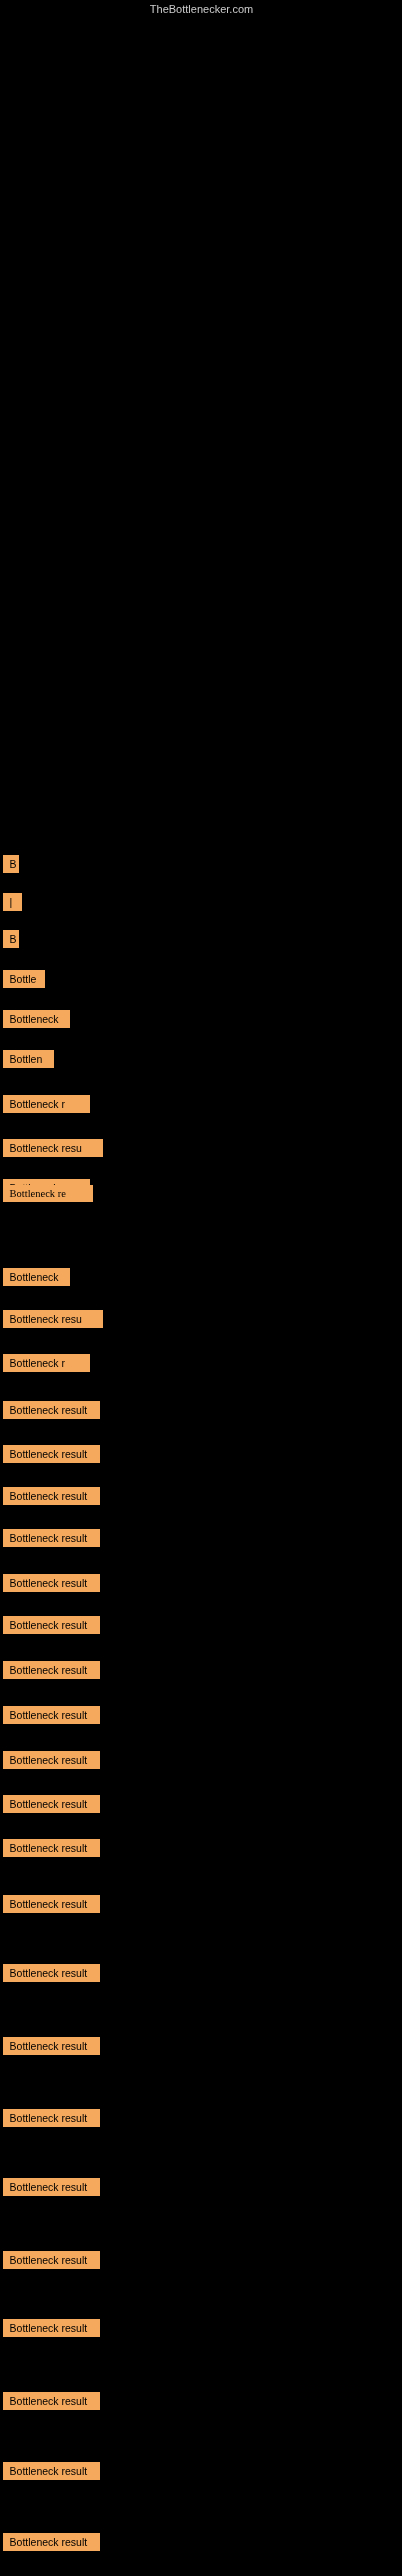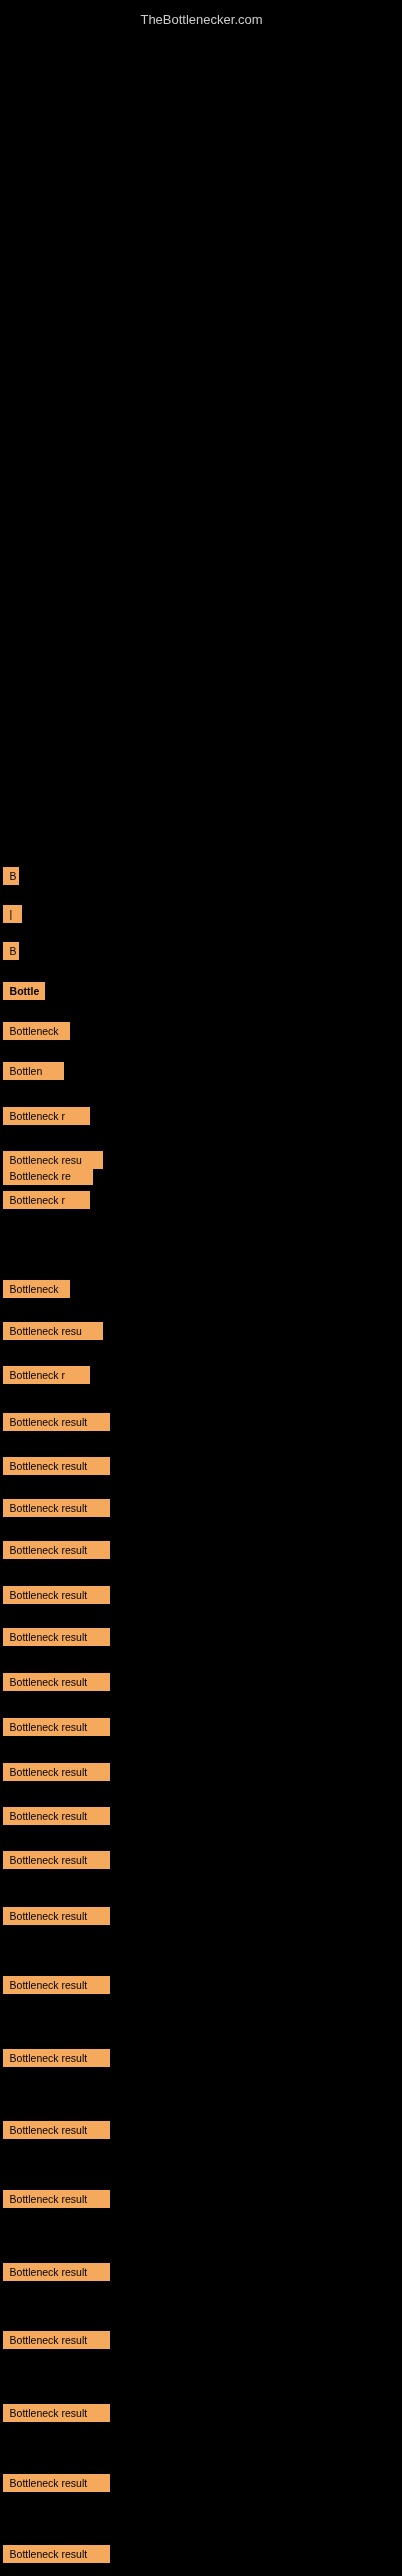--- a/index.html
+++ b/index.html
@@ -9,65 +9,65 @@
     }
     body {
       background-color: #000000;
       width: 403px;
       min-height: 2576px;
       font-family: Arial, sans-serif;
       position: relative;
     }
     .site-title {
       color: #cccccc;
-      font-size: 13px;
+      font-size: 11px;
       text-align: center;
-      padding-top: 12px;
+      padding-top: 3px;
       padding-bottom: 6.4px;
     }
     .bottleneck-item {
       display: inline-block;
       background-color: #f5a95c;
       color: #000000;
       font-size: 10.5px;
       padding: 3.2px 6.4px;
       margin: 2.4px 0 2.4px 3.2px;
       white-space: nowrap;
       overflow: hidden;
     }
 
     
     .w-tiny    { width: 16px; }
     .w-xs      { width: 19.3px; }
-    .w-sm      { width: 42px; font-weight: bold; }
+    .w-sm      { width: 42px; }
     .w-sm2     { width: 67px; }
-    .w-md      { width: 61px; }
+    .w-md      { width: 51px; }
     .w-md2     { width: 87px; }
     .w-md3     { width: 100px; }
     .w-md4     { width: 90px; }
-    .w-lg      { width: 107px; }
+    .w-lg      { width: 97px; }
   </style>
 </head>
 <body>
 
 <div>
   <div class="site-title">TheBottlenecker.com</div>
 </div>
 
 <div id="items-container" style="position: relative; width: 403px; height: 2568px; background: #000;">
 <div style="position: absolute; top: 831px; left: 0px;"><span class="bottleneck-item w-tiny">B</span></div>
     <div style="position: absolute; top: 869px; left: 0px;"><span class="bottleneck-item w-xs">|</span></div>
     <div style="position: absolute; top: 906px; left: 0px;"><span class="bottleneck-item w-tiny">B</span></div>
     <div style="position: absolute; top: 946px; left: 0px;"><span class="bottleneck-item w-sm">Bottle</span></div>
     <div style="position: absolute; top: 986px; left: 0px;"><span class="bottleneck-item w-sm2">Bottleneck</span></div>
     <div style="position: absolute; top: 1026px; left: 0px;"><span class="bottleneck-item w-md">Bottlen</span></div>
     <div style="position: absolute; top: 1071px; left: 0px;"><span class="bottleneck-item w-md2">Bottleneck r</span></div>
     <div style="position: absolute; top: 1115px; left: 0px;"><span class="bottleneck-item w-md3">Bottleneck resu</span></div>
     <div style="position: absolute; top: 1155px; left: 0px;"><span class="bottleneck-item w-md2">Bottleneck r</span></div>
-    <div style="position: absolute; top: 1131px; left: 0px;"><span class="bottleneck-item w-md4">Bottleneck re</span></div>
+    <div style="position: absolute; top: 1161px; left: 0px; font-family: Liberation Serif, serif;"><span class="bottleneck-item w-md4">Bottleneck re</span></div>
     <div style="position: absolute; top: 1244px; left: 0px;"><span class="bottleneck-item w-sm2">Bottleneck</span></div>
     <div style="position: absolute; top: 1286px; left: 0px;"><span class="bottleneck-item w-md3">Bottleneck resu</span></div>
     <div style="position: absolute; top: 1330px; left: 0px;"><span class="bottleneck-item w-md2">Bottleneck r</span></div>
     <div style="position: absolute; top: 1377px; left: 0px;"><span class="bottleneck-item w-lg">Bottleneck result</span></div>
     <div style="position: absolute; top: 1421px; left: 0px;"><span class="bottleneck-item w-lg">Bottleneck result</span></div>
     <div style="position: absolute; top: 1463px; left: 0px;"><span class="bottleneck-item w-lg">Bottleneck result</span></div>
     <div style="position: absolute; top: 1505px; left: 0px;"><span class="bottleneck-item w-lg">Bottleneck result</span></div>
     <div style="position: absolute; top: 1550px; left: 0px;"><span class="bottleneck-item w-lg">Bottleneck result</span></div>
     <div style="position: absolute; top: 1592px; left: 0px;"><span class="bottleneck-item w-lg">Bottleneck result</span></div>
     <div style="position: absolute; top: 1637px; left: 0px;"><span class="bottleneck-item w-lg">Bottleneck result</span></div>

